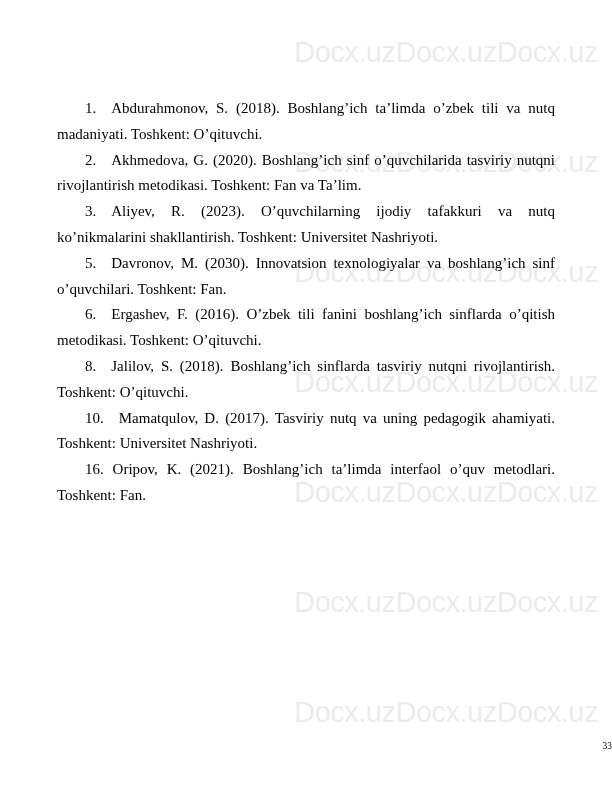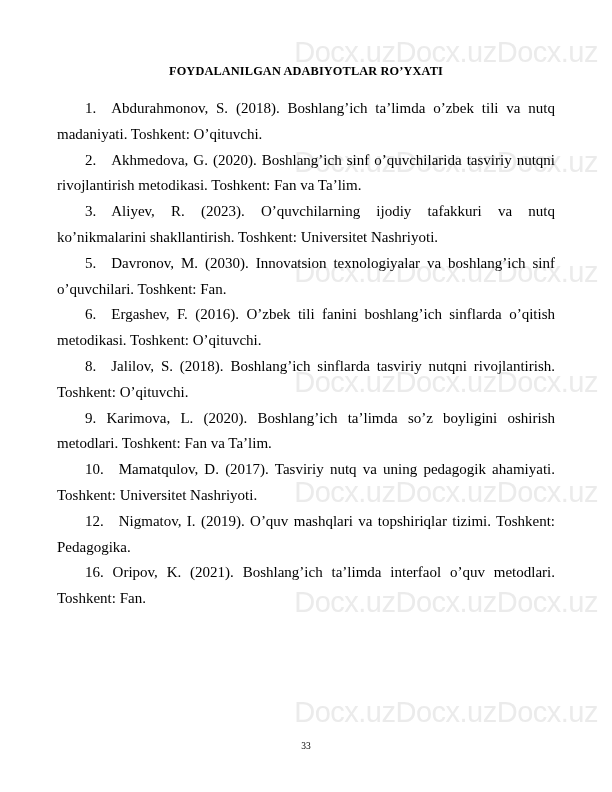--- a/index.html
+++ b/index.html
@@ -86,21 +86,21 @@
   }
   .ref-entry:last-child {
     text-align-last: left;
   }
 
   #page-number {
     position: absolute;
     top: 742px;
     left: 0;
     width: 612px;
-    text-align: center;
+    text-align: right;
     font-size: 9.5px;
     line-height: 1;
   }
 </style>
 </head>
 <body>
 
 <div id="watermark-layer">
     <div class="wm-row" style="top: 38px;">
       <span class="wm-text" style="color: rgb(235, 235, 235);">Docx.uz</span>
@@ -134,29 +134,26 @@
     </div>
     <div class="wm-row" style="top: 698px;">
       <span class="wm-text" style="color: rgb(235, 235, 235);">Docx.uz</span>
       <span class="wm-text" style="color: rgb(235, 235, 235);">Docx.uz</span>
       <span class="wm-text" style="color: rgb(235, 235, 235);">Docx.uz</span>
     </div>
   </div>
 
 <div id="page">
 
-  <div id="doc-title">FOYDALANILGAN ADABIYOTLAR RO’YXATI</div>
 
   <div id="bibliography">
       <p class="ref-entry">1. Abdurahmonov, S. (2018). Boshlang’ich ta’limda o’zbek tili va nutq madaniyati. Toshkent: O’qituvchi.</p>
       <p class="ref-entry">2. Akhmedova, G. (2020). Boshlang’ich sinf o’quvchilarida tasviriy nutqni rivojlantirish metodikasi. Toshkent: Fan va Ta’lim.</p>
       <p class="ref-entry">3. Aliyev, R. (2023). O’quvchilarning ijodiy tafakkuri va nutq ko’nikmalarini shakllantirish. Toshkent: Universitet Nashriyoti.</p>
       <p class="ref-entry">5. Davronov, M. (2030). Innovatsion texnologiyalar va boshlang’ich sinf o’quvchilari. Toshkent: Fan.</p>
       <p class="ref-entry">6. Ergashev, F. (2016). O’zbek tili fanini boshlang’ich sinflarda o’qitish metodikasi. Toshkent: O’qituvchi.</p>
       <p class="ref-entry">8. Jalilov, S. (2018). Boshlang’ich sinflarda tasviriy nutqni rivojlantirish. Toshkent: O’qituvchi.</p>
-      <p class="ref-entry">9. Karimova, L. (2020). Boshlang’ich ta’limda so’z boyligini oshirish metodlari. Toshkent: Fan va Ta’lim.</p>
       <p class="ref-entry">10. Mamatqulov, D. (2017). Tasviriy nutq va uning pedagogik ahamiyati. Toshkent: Universitet Nashriyoti.</p>
-      <p class="ref-entry">12. Nigmatov, I. (2019). O’quv mashqlari va topshiriqlar tizimi. Toshkent: Pedagogika.</p>
       <p class="ref-entry">16. Oripov, K. (2021). Boshlang’ich ta’limda interfaol o’quv metodlari. Toshkent: Fan.</p>
     </div>
 
   <div id="page-number">33</div>
 </div>
 
 </body></html>

